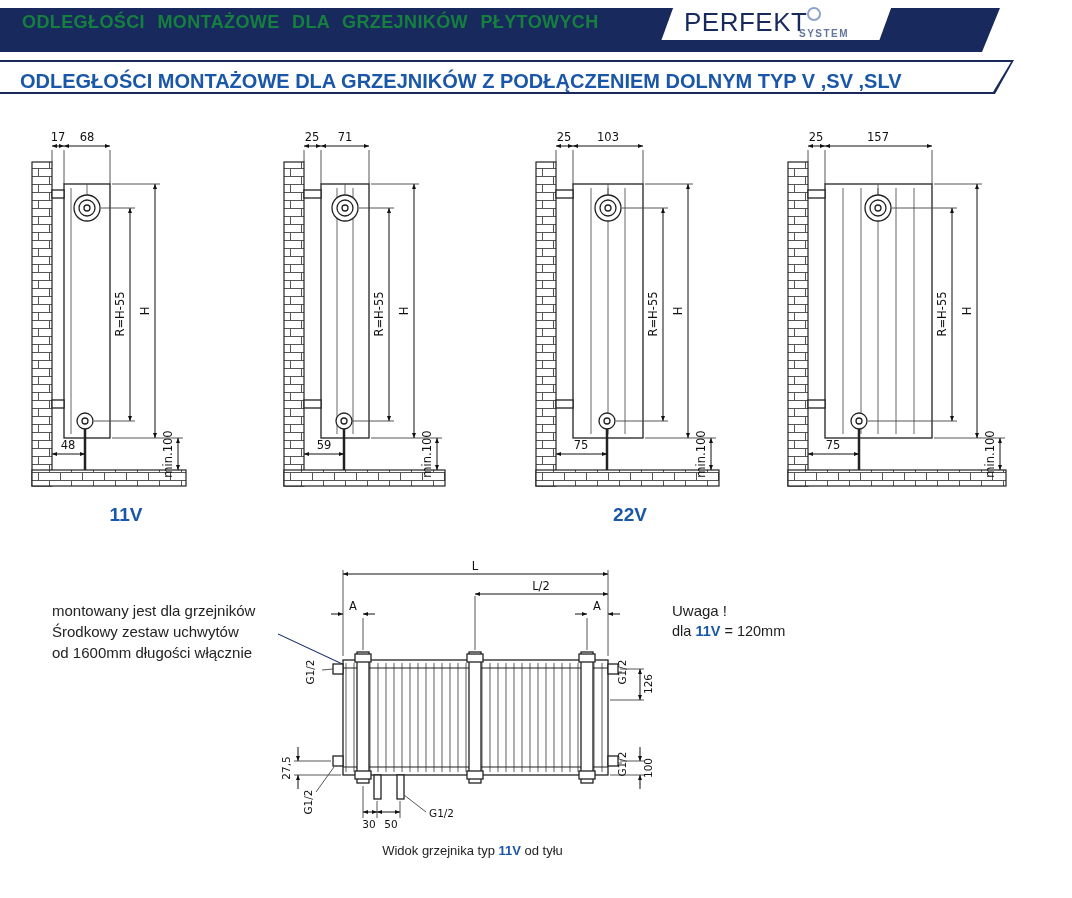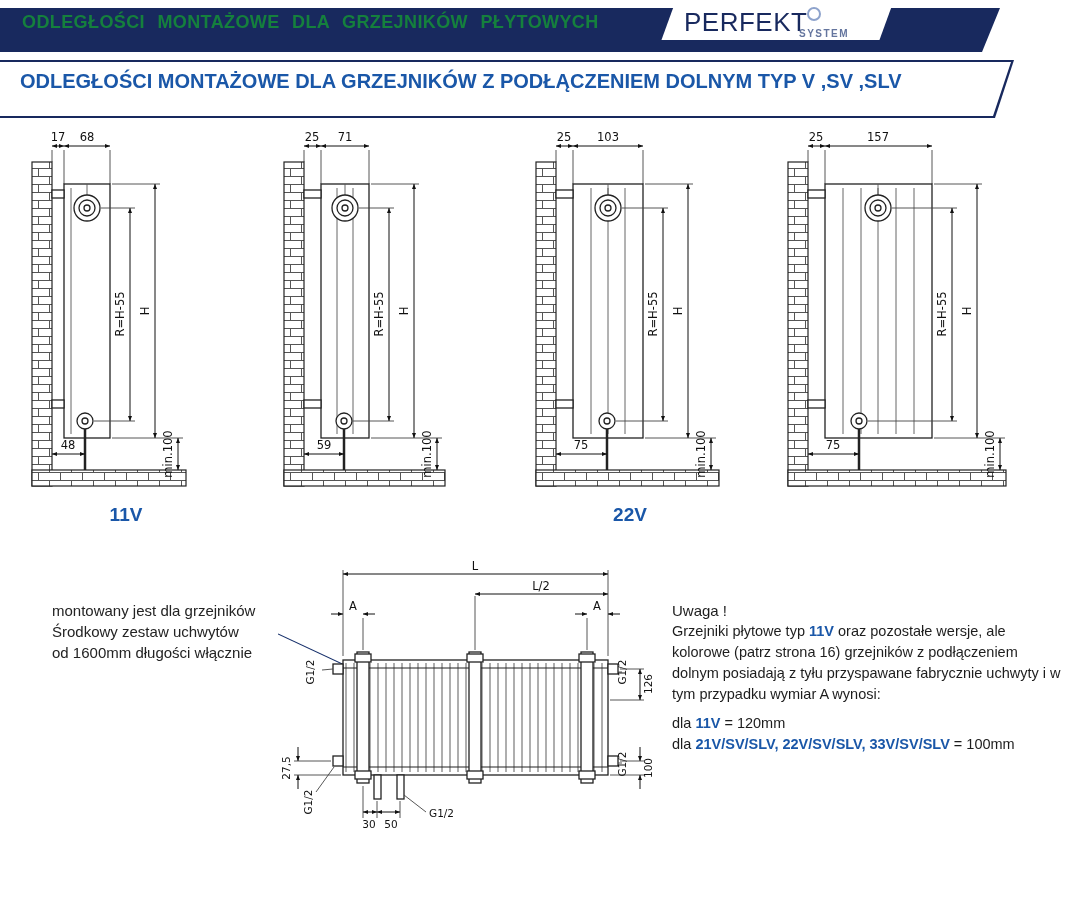--- a/index.html
+++ b/index.html
@@ -10,21 +10,21 @@
   .banner1{position:absolute;left:0;top:8px;width:1000px;height:44px;background:#18295e;
            clip-path:polygon(0 0,100% 0,calc(100% - 18px) 100%,0 100%)}
   .banner1-text{position:absolute;left:22px;top:0;line-height:44px;color:#15803d;font-size:18px;
                 font-weight:bold;letter-spacing:.4px;word-spacing:7px;white-space:nowrap}
   .logo-box{position:absolute;left:668px;top:4px;width:218px;height:36px;background:#fff;transform:skewX(-20deg)}
   .logo-main{position:absolute;left:684px;top:7px;font-size:26px;font-weight:normal;color:#18295e;letter-spacing:.5px}
   .logo-ring{position:absolute;left:807px;top:7px;width:14px;height:14px;border:2.5px solid #8ea3cc;border-radius:50%}
   .logo-sub{position:absolute;left:799px;top:28px;font-size:10px;color:#64759e;letter-spacing:1.5px;font-weight:bold}
 
   
-  .banner2{position:absolute;left:0;top:60px;width:1014px;height:58px;background:#18295e;
+  .banner2{position:absolute;left:0;top:60px;width:1014px;height:34px;background:#18295e;
            clip-path:polygon(0 0,100% 0,calc(100% - 19px) 100%,0 100%)}
   .banner2-inner{position:absolute;left:0;top:2px;right:3px;bottom:2px;background:#fff;
                  clip-path:polygon(0 0,100% 0,calc(100% - 18px) 100%,0 100%)}
   .banner2-text{display:block;padding-left:20px;line-height:38px;color:#1a57a8;font-size:20px;font-weight:bold;white-space:nowrap}
 
   
   .diagrams{position:absolute;left:0;top:128px;width:879px;display:flex;justify-content:space-between}
   .dsvg{display:block;width:252px;height:366px}
   .dlabel{margin-top:10px;text-align:center;font-size:19px;font-weight:bold;color:#1a57a8}
 
@@ -406,21 +406,22 @@
         <text class="ctr sm" x="91" y="268">30</text>
         <text class="ctr sm" x="113" y="268">50</text>
       </g>
       <g class="thin">
         <line x1="148" y1="252" x2="126" y2="235"></line>
         <text class="sm" x="151" y="257">G1/2</text>
       </g>
     </svg>
   </div>
 
+  <div class="caption">
+    <span>Widok grzejnika typ </span><span class="blue">11V</span><span> od tyłu</span>
+  </div>
 
   <div class="uwaga">
     <div class="uwaga-title">Uwaga !</div>
-    <p class="uwaga-p"><span>Grzejniki płytowe typ </span><span class="blue">11V</span><span> oraz pozostałe wersje, ale kolorowe (patrz strona 16) grzejników z podłączeniem dolnym posiadają z tyłu przyspawane fabrycznie uchwyty i w tym przypadku wymiar A wynosi:</span></p>
     <div class="dla"><span>dla </span><span class="blue">11V</span><span> = 120mm</span></div>
-    <div class="dla"><span>dla </span><span class="blue">21V/SV/SLV, 22V/SV/SLV, 33V/SV/SLV</span><span> = 100mm</span></div>
   </div>
 
 </div>
 
 </body></html>

